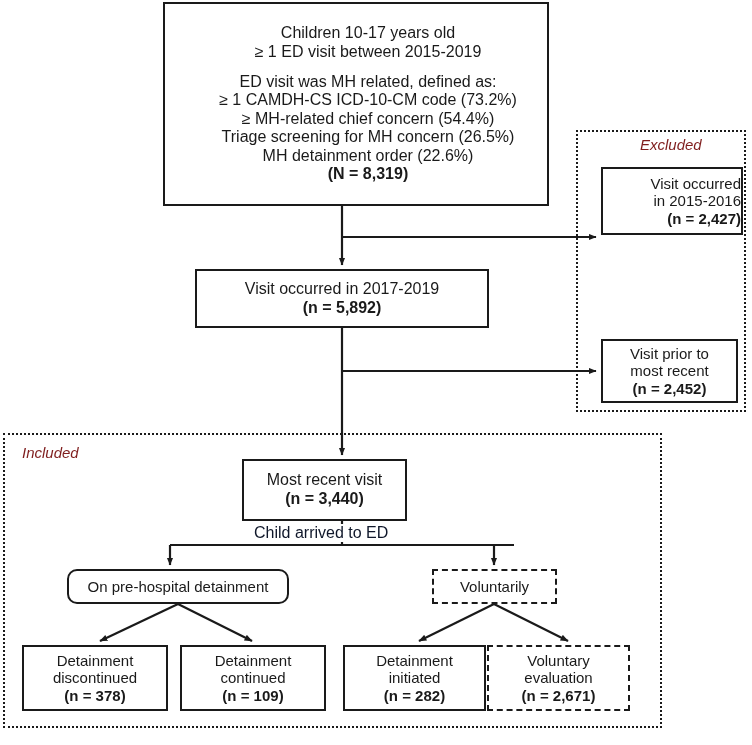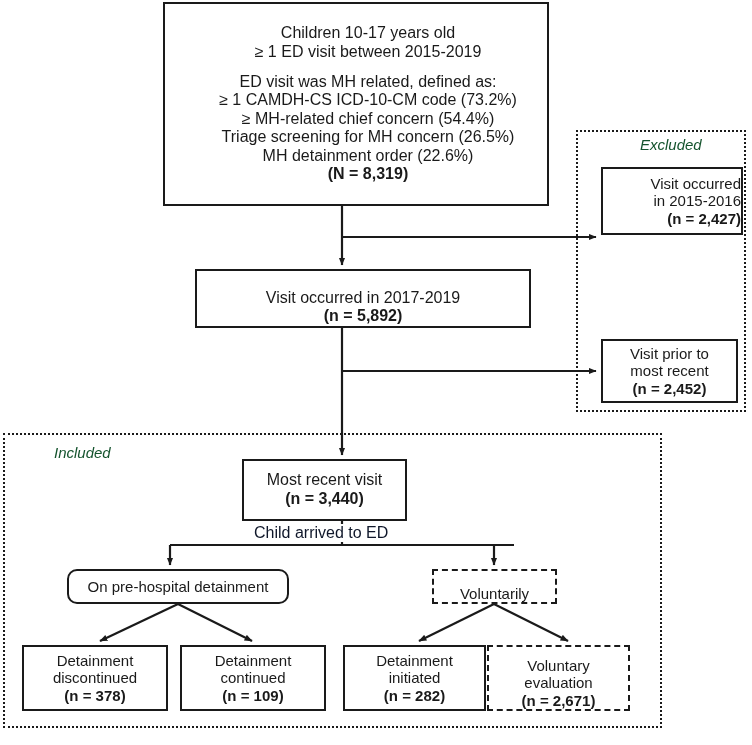--- a/index.html
+++ b/index.html
@@ -21,38 +21,38 @@
     box-sizing:border-box;
     background:#ffffff;
     display:flex;
     flex-direction:column;
     align-items:center;
     justify-content:center;
     text-align:center;
     border:2px solid #1a1a1a;
     z-index:3;
   }
-  .node.dashed{ border:2px dashed #1a1a1a;justify-content:flex-end; }
+  .node.dashed{ border:2px dashed #1a1a1a; }
   .node .ln{ display:block; line-height:1.16; white-space:pre; }
   .node .bold{ font-weight:bold; }
   .node .spacer{ height:.72em; }
 
   
   .group{
     position:absolute;
     box-sizing:border-box;
     border:2px dotted #1a1a1a;
     background:transparent;
     z-index:1;
   }
   .group-label{
     position:absolute;
     font-style:italic;
     font-size:15px;
-    color:#14532d;
+    color:#7f1d1d;
     z-index:2;
     white-space:nowrap;
   }
 
   
   .caption{
     position:absolute;
     font-size:16px;
     color:#0f172a;
     white-space:nowrap;
@@ -65,38 +65,38 @@
   #wires{
     position:absolute;
     left:0; top:0;
     width:752px; height:745px;
     z-index:2;
     pointer-events:none;
   }
 
   
   #n-top        { left:163px; top:2px;   width:386px; height:204px; font-size:16px;padding-left:24px; }
-  #n-2017       { left:195px; top:269px; width:336px; height:59px;  font-size:16px;justify-content:flex-end; }
+  #n-2017       { left:195px; top:269px; width:294px; height:59px;  font-size:16px; }
   #n-recent     { left:242px; top:459px; width:165px; height:62px;  font-size:16px; }
   #n-prehosp    { left:67px;  top:569px; width:222px; height:35px;  font-size:15px;border-radius:10px; }
   #n-voluntarily{ left:432px; top:569px; width:125px; height:35px;  font-size:15px; }
 
   #n-disc       { left:22px;  top:645px; width:146px; height:66px;  font-size:15px; }
   #n-cont       { left:180px; top:645px; width:146px; height:66px;  font-size:15px; }
   #n-init       { left:343px; top:645px; width:143px; height:66px;  font-size:15px; }
   #n-voleval    { left:487px; top:645px; width:143px; height:66px;  font-size:15px; }
 
   #n-ex1        { left:601px; top:167px; width:142px; height:68px;  font-size:15px;align-items:flex-end; }
   #n-ex2        { left:601px; top:339px; width:137px; height:64px;  font-size:15px; }
 
   #g-excluded   { left:576px; top:130px; width:170px; height:282px; }
   #g-included   { left:3px;   top:433px; width:659px; height:295px; }
 
   #lbl-excluded { left:640px; top:136px; }
-  #lbl-included { left:22px;  top:444px;margin-left:32px; }
+  #lbl-included { left:22px;  top:444px; }
 
   #cap-arrived  { left:251px; top:524px; font-size:16px; }
 </style>
 </head>
 <body>
 
 <div id="stage">
 
   <div class="group" id="g-excluded"></div>
   <div class="group" id="g-included"></div>

